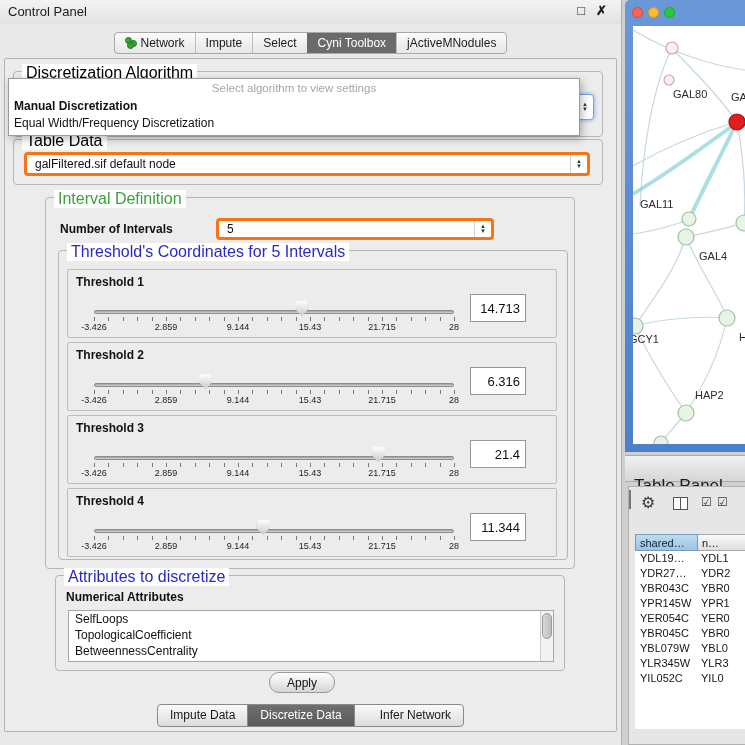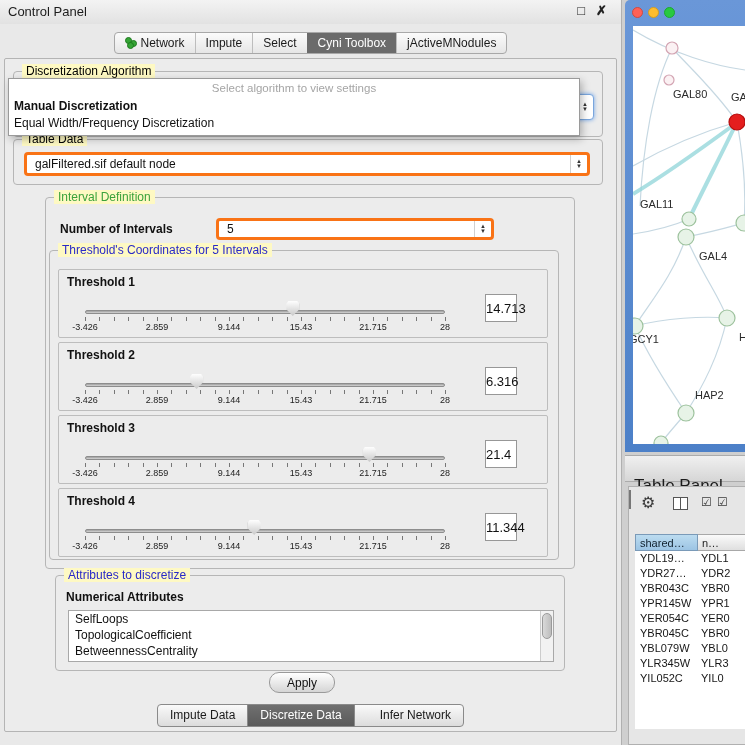--- a/index.html
+++ b/index.html
@@ -23,21 +23,21 @@
   .net-icon{width:12px;height:12px;display:inline-block;position:relative;}
   .net-icon i{position:absolute;width:5px;height:5px;border-radius:50%;background:#35a435;border:1px solid #1d7a1d;}
   .net-icon i:nth-child(1){left:0;top:0;}
   .net-icon i:nth-child(2){right:0;top:3px;}
   .net-icon i:nth-child(3){left:2px;bottom:0;}
 
   
   #cp-body{position:absolute;left:4px;top:58px;width:611px;height:672px;background:#ececec;border:1px solid #b4b4b4;border-radius:2px;}
 
   .group{position:absolute;border:1px solid #b6b6b6;border-radius:4px;}
-  .group-label{position:absolute;font-size:12px;background:#fef9c3;padding:0 4px;white-space:nowrap;}
+  .group-label{position:absolute;font-size:16px;background:#ffffff;padding:0 4px;white-space:nowrap;}
   .lbl-green{color:#3ba23b;}
   .lbl-blue{color:#2929c8;}
 
   
   .combo{position:absolute;background:#ffffff;border:3px solid #f97316;border-radius:4px;display:flex;align-items:center;box-sizing:border-box;}
   .combo .txt{flex:1;padding-left:8px;font-size:12px;color:#111;white-space:nowrap;overflow:hidden;}
   .combo .arrows{width:16px;display:flex;flex-direction:column;align-items:center;justify-content:center;font-size:6px;line-height:5px;color:#333;border-left:1px solid #d0d0d0;height:100%;}
   .combo .arrows::before{content:"▲";}
   .combo .arrows::after{content:"▼";}
 
@@ -48,31 +48,31 @@
 
   #td-group{left:8px;top:80px;width:588px;height:44px;}
   #td-group .group-label{left:8px;top:-8px;}
   #td-combo{left:10px;top:12px;width:566px;height:24px;}
 
   #int-group{left:40px;top:138px;width:528px;height:370px;}
   #int-group .group-label{left:8px;top:-8px;}
   #ni-label{position:absolute;left:14px;top:24px;font-size:12px;font-weight:bold;color:#111;}
   #ni-combo{left:170px;top:20px;width:278px;height:22px;}
 
-  #thr-group{position:absolute;left:3px;top:52px;width:508px;height:308px;border:1px solid #b6b6b6;border-radius:4px;}
+  #thr-group{position:absolute;left:12px;top:52px;width:508px;height:308px;border:1px solid #b6b6b6;border-radius:4px;}
   #thr-group .group-label{left:8px;top:-8px;}
 
   .thr-panel{position:absolute;left:8px;width:490px;height:69px;border:1px solid #bdbdbd;border-radius:2px;background:#ececec;box-sizing:border-box;}
   .thr-label{position:absolute;left:8px;top:5px;font-size:12px;font-weight:bold;color:#111;}
   .thr-track{position:absolute;left:26px;top:40px;width:360px;height:4px;background:linear-gradient(#9d9d9d,#d6d6d6);border:1px solid #8d8d8d;border-radius:2px;box-sizing:border-box;}
   .thr-thumb{position:absolute;top:31px;width:13px;height:15px;background:linear-gradient(#fefefe,#c9c9c9);clip-path:polygon(15% 0,85% 0,100% 18%,100% 55%,50% 100%,0 55%,0 18%);filter:drop-shadow(0 0 1px #707070);}
   .thr-ticks{position:absolute;left:26px;top:47px;width:361px;height:4px;background:repeating-linear-gradient(to right,#777 0,#777 1px,transparent 1px,transparent 14.4px);}
   .thr-ticklabels{position:absolute;left:26px;top:52px;width:360px;height:11px;}
   .thr-ticklabels span{position:absolute;transform:translateX(-50%);font-size:9px;color:#222;white-space:nowrap;}
-  .valbox{position:absolute;right:30px;top:24px;width:32px;height:28px;background:#ffffff;border:1px solid #979797;font-size:13px;color:#111;text-align:right;line-height:28px;padding-right:5px;box-sizing:border-box;}
+  .valbox{position:absolute;right:30px;top:24px;width:56px;height:28px;background:#ffffff;border:1px solid #979797;font-size:13px;color:#111;text-align:right;line-height:28px;padding-right:5px;box-sizing:border-box;}
 
   #attr-group{left:50px;top:516px;width:508px;height:94px;}
   #attr-group .group-label{left:8px;top:-8px;}
   #attr-subtitle{position:absolute;left:10px;top:14px;font-size:12px;font-weight:bold;color:#111;text-align:right;}
   #attr-listbox{position:absolute;left:12px;top:34px;width:486px;height:52px;background:#ffffff;border:1px solid #a8a8a8;overflow:hidden;box-sizing:border-box;}
   .attr-item{font-size:12px;color:#111;line-height:16px;padding-left:6px;white-space:nowrap;}
   #attr-scroll{position:absolute;right:0;top:0;width:13px;height:100%;background:#f2f2f2;border-left:1px solid #cccccc;box-sizing:border-box;}
   #attr-thumb{position:absolute;left:1px;top:2px;width:10px;height:26px;background:linear-gradient(to right,#d9d9d9,#bdbdbd);border:1px solid #9a9a9a;border-radius:5px;box-sizing:border-box;}
 
   #apply-btn{position:absolute;left:264px;top:613px;width:66px;height:21px;border:1px solid #9a9a9a;border-radius:10px;background:linear-gradient(#ffffff,#d5d5d5);font-size:12px;color:#111;font-family:"Liberation Sans",sans-serif;}

